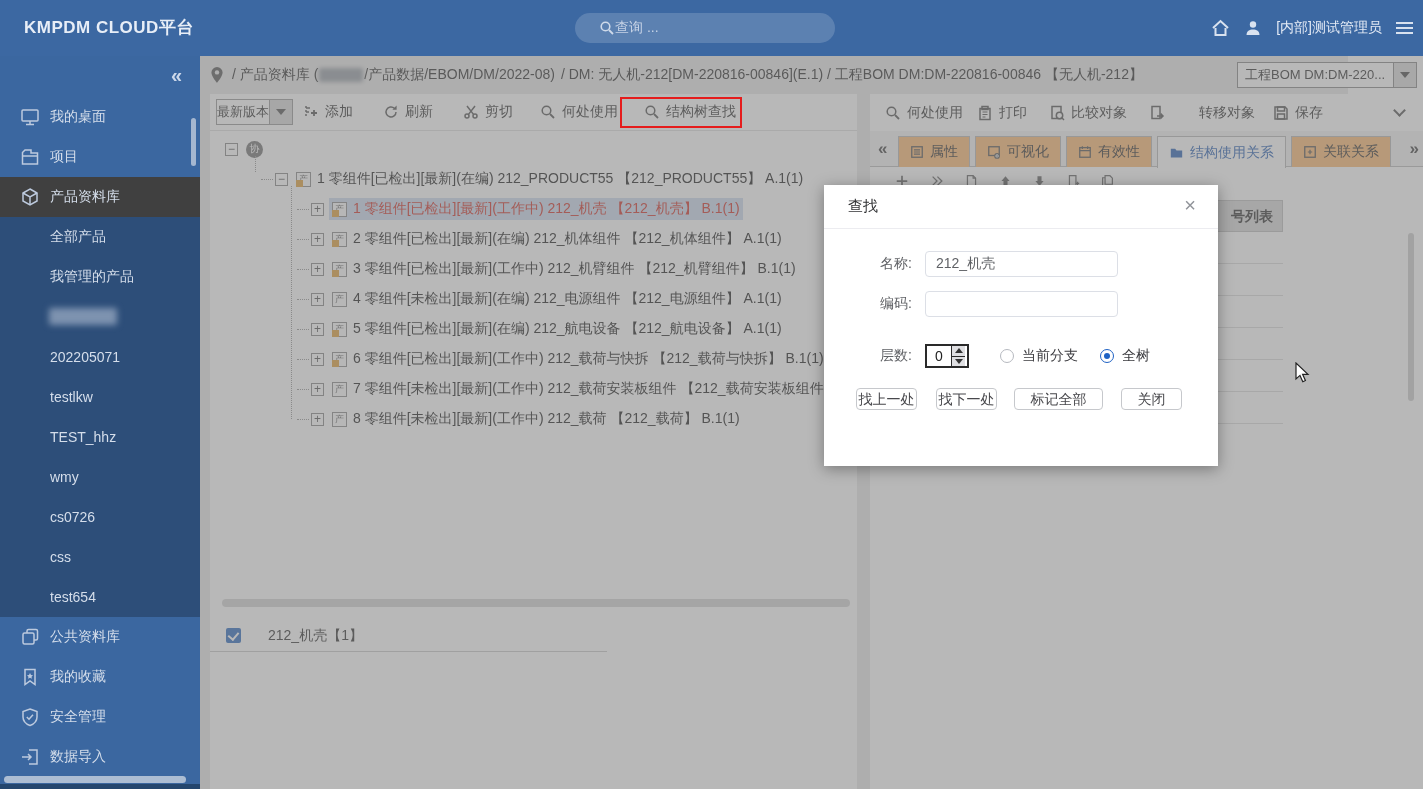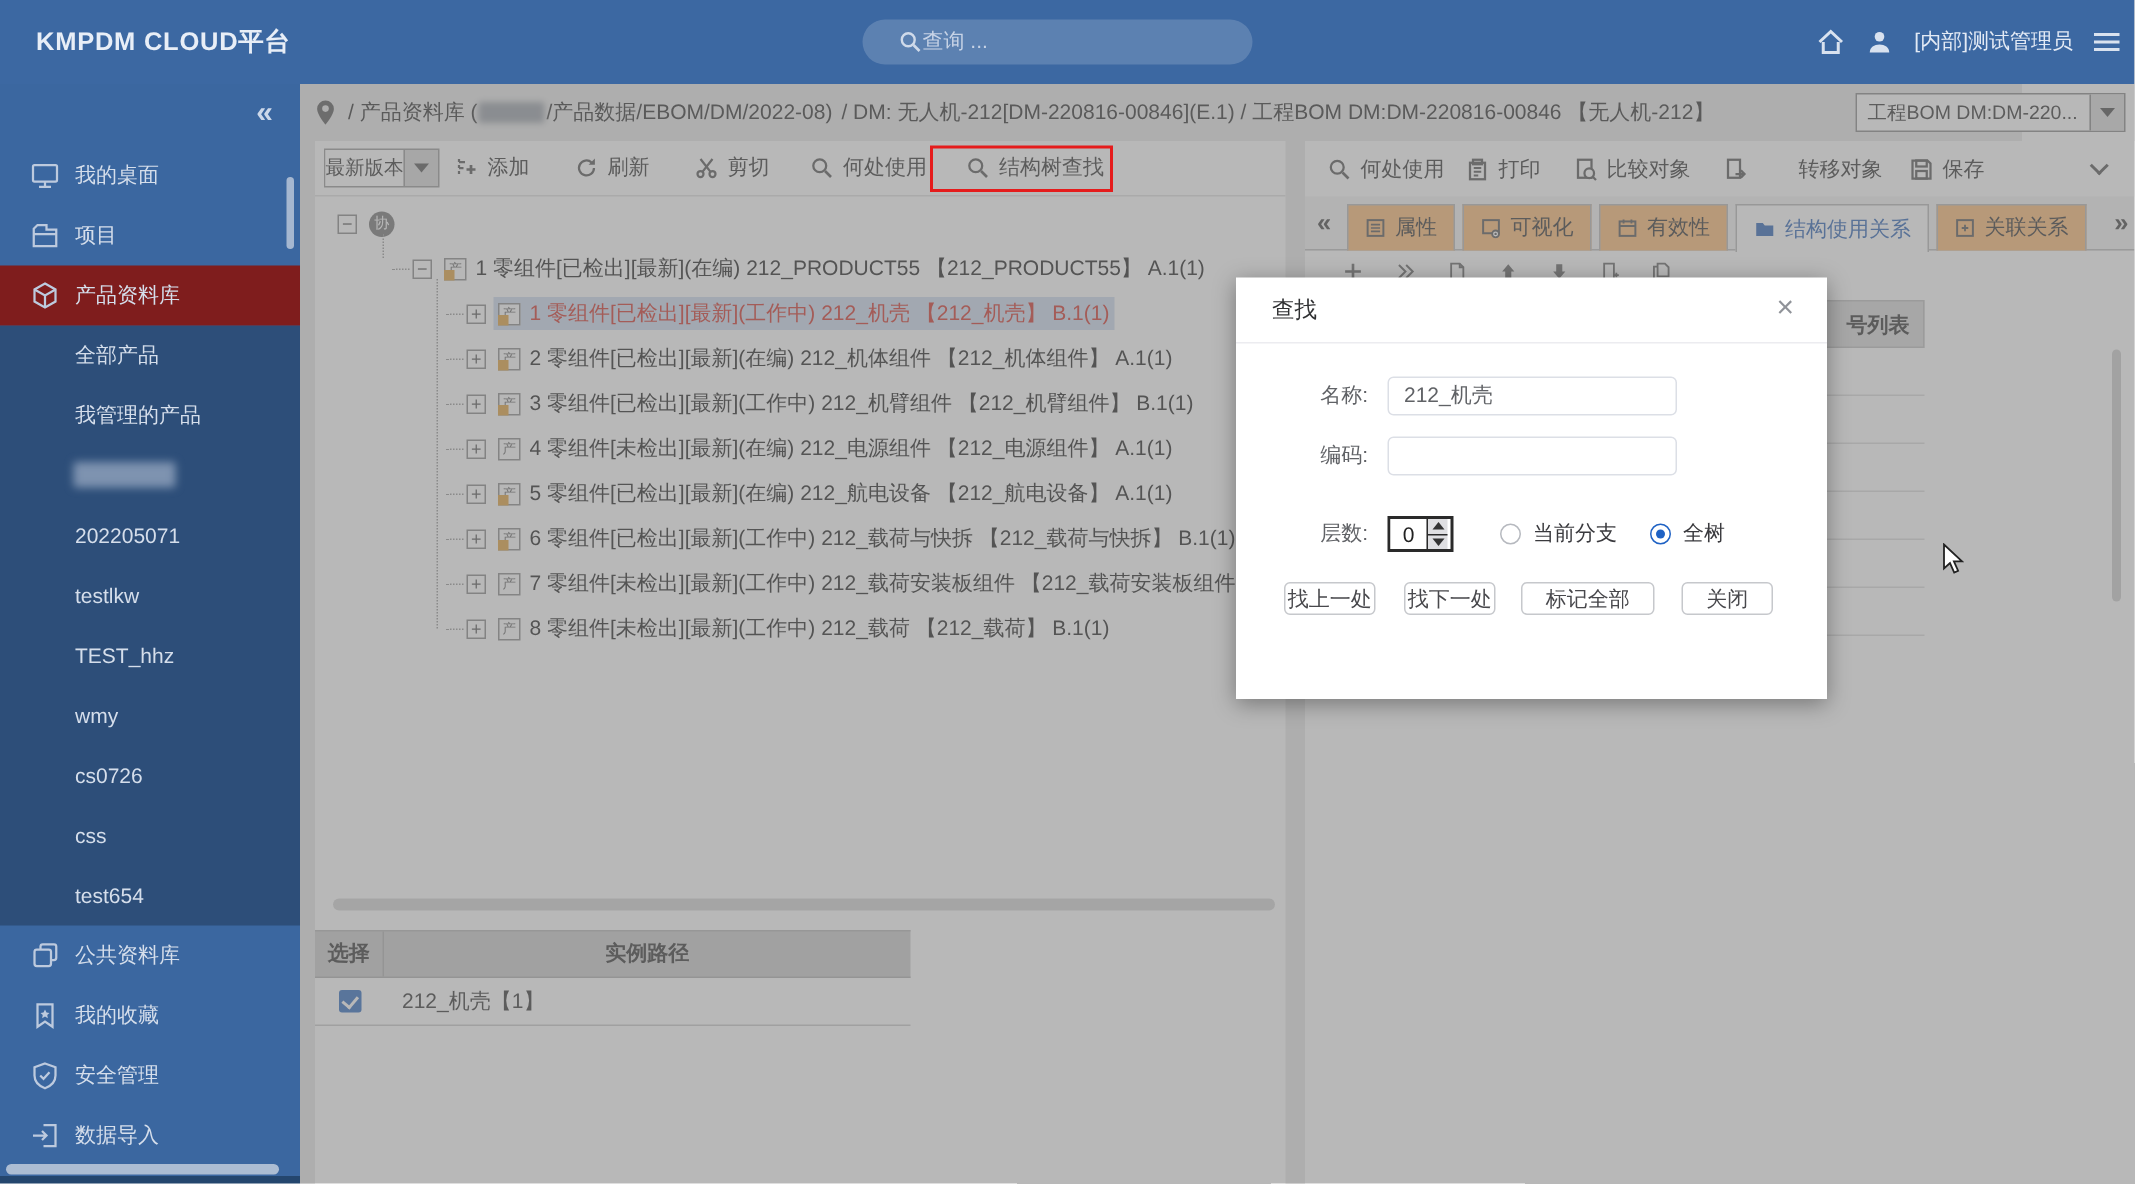--- a/index.html
+++ b/index.html
@@ -19,21 +19,21 @@
   #username { font-size:14px; color:#e3eaf5; }
   .hamburger span { display:block; width:17px; height:2px; background:#d9e2ef; margin:3px 0; }
 
   
   #sidebar { left:0; top:56px; width:200px; height:733px; background:#3b67a0; z-index:6; }
   #collapse { position:absolute; right:18px; top:8px; color:#ccd8ea; font-size:20px; font-weight:bold; cursor:pointer; }
   .side-item { position:absolute; left:0; width:200px; height:40px; display:flex; align-items:center; cursor:pointer; }
   .side-item .lbl { color:#d5deeb; font-size:14px;text-align:right; }
   .side-item .ic { position:absolute; left:20px; width:20px; height:20px; }
   .side-item .lbl { position:absolute; left:50px; }
-  .side-item.active { background:#7f1d1d;padding-left:36px; }
+  .side-item.active { background:#404040;padding-left:36px; }
   #submenu-bg { position:absolute; left:0; top:161px; width:200px; height:400px; background:#2d4e79; }
   .redacted-side { position:absolute; left:49px; top:11px; width:68px; height:17px;
     background:#7e93b0; border-radius:2px; filter:blur(3px); }
   #side-vscroll { position:absolute; right:4px; top:62px; width:5px; height:48px; background:#b9c6d8; border-radius:3px; opacity:.85; }
   #side-hscroll { position:absolute; left:4px; bottom:6px; width:182px; height:7px; background:#b9c6d8; border-radius:4px; opacity:.9; }
   #side-bottom-strip { position:absolute; left:0; bottom:0; width:200px; height:5px; background:#24466e; }
 
   
   #breadcrumb { left:210px; top:56px; width:1020px; height:38px; display:flex; align-items:center;
     color:#2f2f2f; font-size:14px; white-space:nowrap; }
@@ -443,24 +443,20 @@
             <span class="txt">8 零组件[未检出][最新](工作中) 212_载荷 【212_载荷】 B.1(1)</span>
           </span>
         </div>
       </div>
   <div class="vline" style="left:45px;top:62px;height:16px;"></div>
   <div class="vline" style="left:81px;top:92px;height:233px;"></div>
 
   <div id="tree-hscroll"></div>
 
   <div id="inst-table">
-    <div id="inst-head">
-      <div class="c1">选择</div>
-      <div class="c2">实例路径</div>
-    </div>
     <div class="inst-row">
       <span class="cbx"></span>
       <span class="pathtxt">212_机壳【1】</span>
     </div>
   </div>
 </div>
 
 <div id="right-panel" class="abs">
   <div id="right-toolbar">
         <div class="tbtn" style="margin-right: 14px;">

